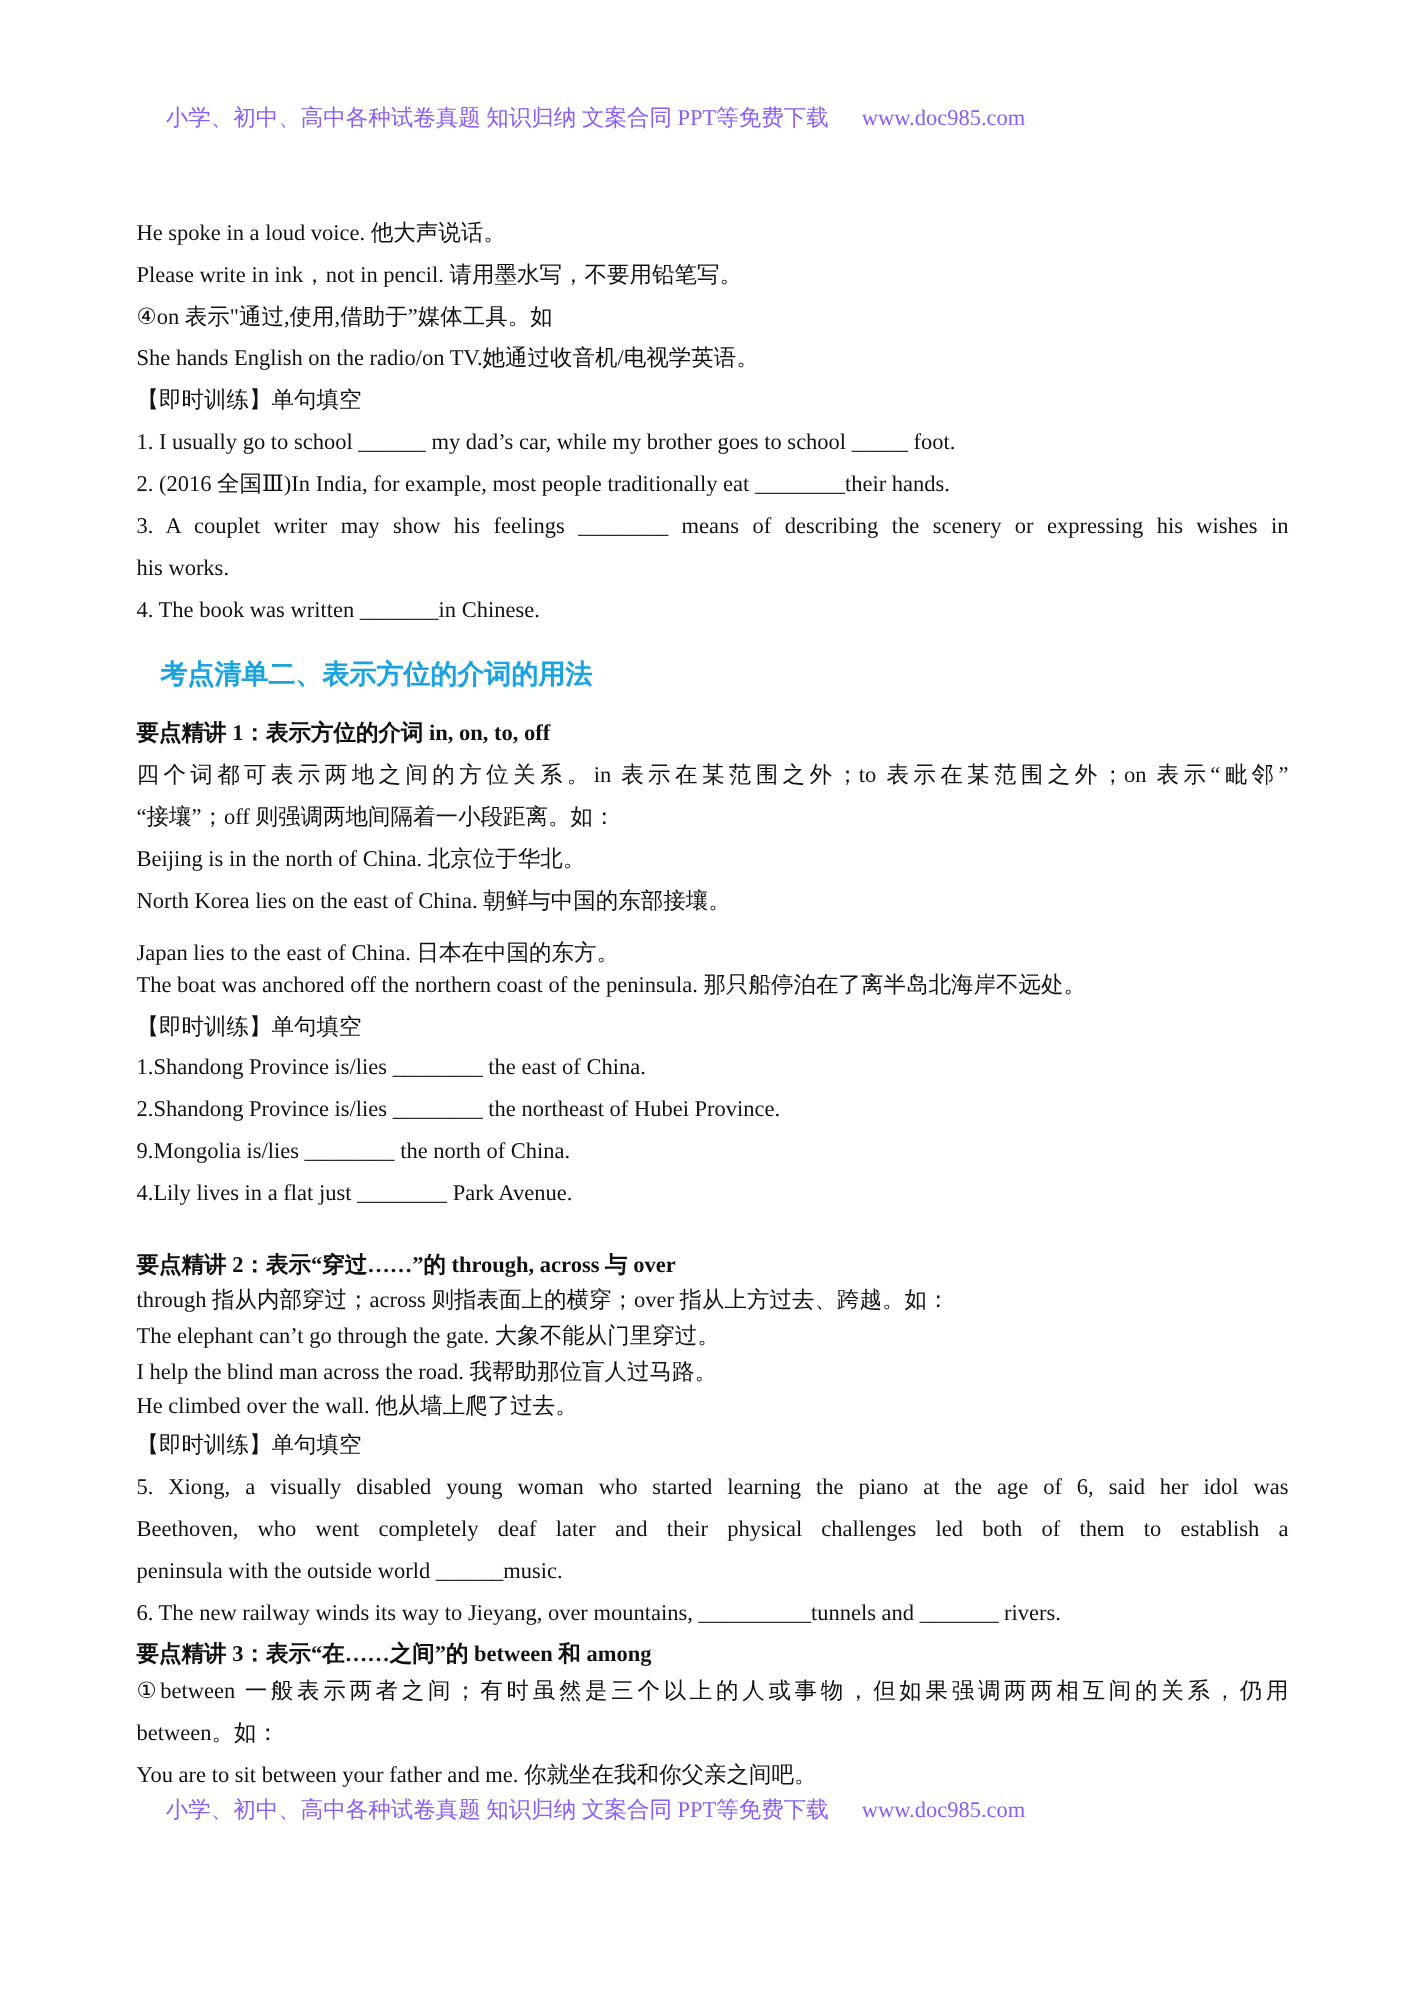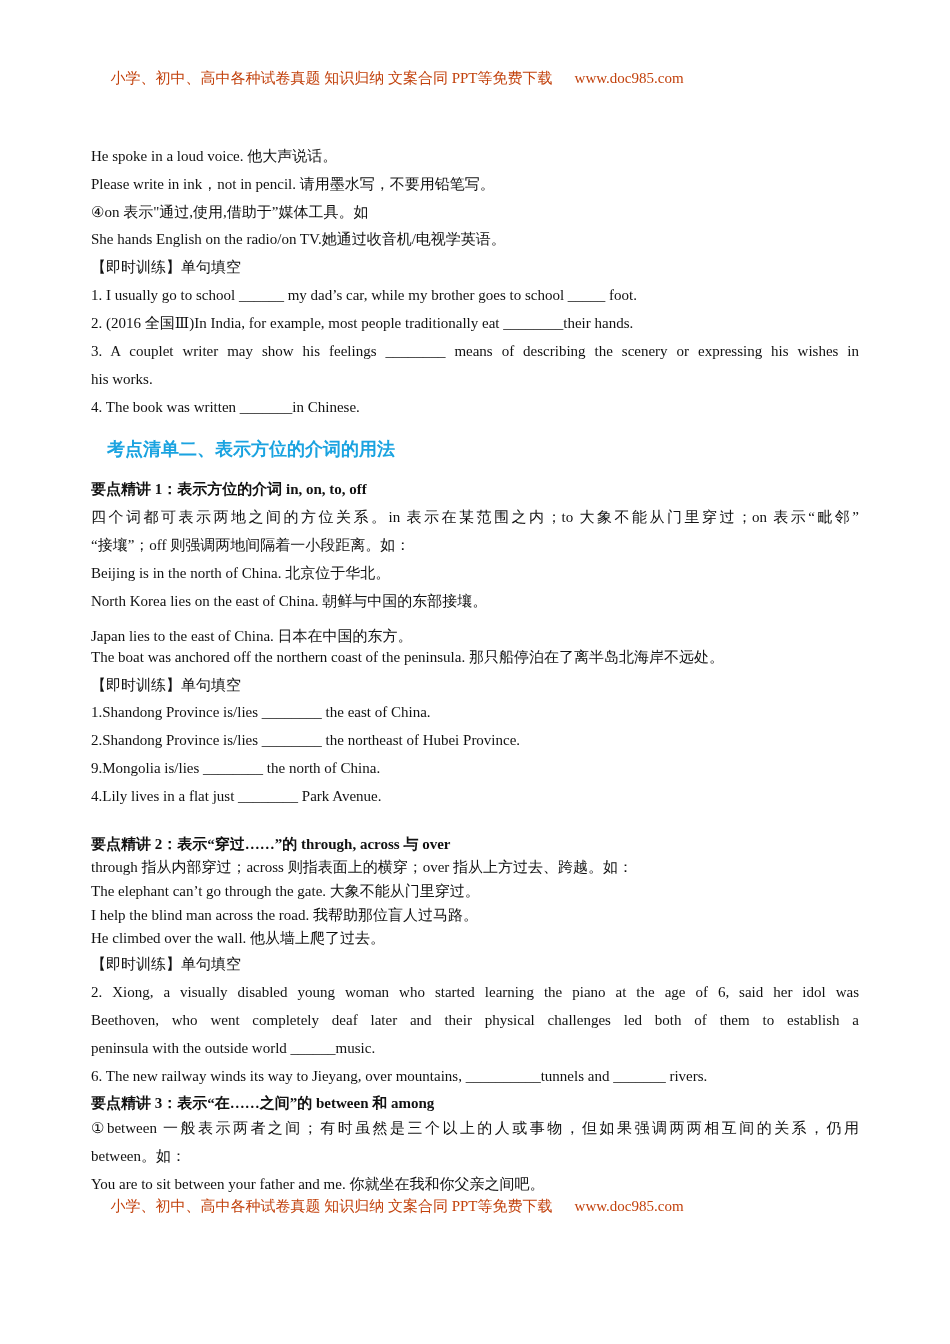--- a/index.html
+++ b/index.html
@@ -3,21 +3,21 @@
 <meta charset="utf-8">
 <style>
   html, body { margin: 0; padding: 0; background: #ffffff; }
   body {
     width: 950px; height: 1344px; position: relative; overflow: hidden;
     font-family: "Liberation Serif", "DejaVu Serif", serif;
     color: #111111;
   }
   .header, .footer {
     position: absolute; left: 0; width: 794px; text-align: center;
-    font-size: 15px; color: #c2410c;
+    font-size: 15px; color: #8b5cf6;
   }
   .header { top: 69px; }
   .footer { top: 1197px; }
   .hf-url { margin-left: 22px; }
   .content { position: absolute; left: 91px; width: 768px; top: 0; }
   .line { position: absolute; left: 0; font-size: 15px; white-space: nowrap; line-height: 20px; }
   .just { white-space: normal; text-align: justify; text-align-last: justify; width: 768px; }
   .bold { font-weight: bold; }
   .section-title {
     position: absolute; left: 16px; font-family: "DejaVu Sans", "Liberation Sans", sans-serif;
@@ -40,39 +40,39 @@
   <div class="line" style="top:257px">【即时训练】单句填空</div>
   <div class="line" style="top:285px">1. I usually go to school ______ my dad’s car, while my brother goes to school _____ foot.</div>
   <div class="line" style="top:313px">2. (2016 全国Ⅲ)In India, for example, most people traditionally eat ________their hands.</div>
   <div class="line just" style="top:341px">3. A couplet writer may show his feelings ________ means of describing the scenery or expressing his wishes in</div>
   <div class="line" style="top:369px">his works.</div>
   <div class="line" style="top:397px">4. The book was written _______in Chinese.</div>
 
   <div class="section-title" style="top:437px">考点清单二、表示方位的介词的用法</div>
 
   <div class="line bold" style="top:479px">要点精讲 1：表示方位的介词 in, on, to, off</div>
-  <div class="line just" style="top:507px">四个词都可表示两地之间的方位关系。in 表示在某范围之内；to 大象不能从门里穿过；on 表示“毗邻”</div>
+  <div class="line just" style="top:507px">四个词都可表示两地之间的方位关系。in 表示在某范围之外；to 表示在某范围之外；on 表示“毗邻”</div>
   <div class="line" style="top:535px">“接壤”；off 则强调两地间隔着一小段距离。如：</div>
   <div class="line" style="top:563px">Beijing is in the north of China. 北京位于华北。</div>
   <div class="line" style="top:591px">North Korea lies on the east of China. 朝鲜与中国的东部接壤。</div>
   <div class="line" style="top:626px">Japan lies to the east of China. 日本在中国的东方。</div>
   <div class="line" style="top:647px">The boat was anchored off the northern coast of the peninsula. 那只船停泊在了离半岛北海岸不远处。</div>
   <div class="line" style="top:675px">【即时训练】单句填空</div>
   <div class="line" style="top:702px">1.Shandong Province is/lies ________ the east of China.</div>
   <div class="line" style="top:730px">2.Shandong Province is/lies ________ the northeast of Hubei Province.</div>
   <div class="line" style="top:758px">9.Mongolia is/lies ________ the north of China.</div>
   <div class="line" style="top:786px">4.Lily lives in a flat just ________ Park Avenue.</div>
 
   <div class="line bold" style="top:834px">要点精讲 2：表示“穿过……”的 through, across 与 over</div>
   <div class="line" style="top:857px">through 指从内部穿过；across 则指表面上的横穿；over 指从上方过去、跨越。如：</div>
   <div class="line" style="top:881px">The elephant can’t go through the gate. 大象不能从门里穿过。</div>
   <div class="line" style="top:905px">I help the blind man across the road. 我帮助那位盲人过马路。</div>
   <div class="line" style="top:928px">He climbed over the wall. 他从墙上爬了过去。</div>
   <div class="line" style="top:954px">【即时训练】单句填空</div>
-  <div class="line just" style="top:982px">2. Xiong, a visually disabled young woman who started learning the piano at the age of 6, said her idol was</div>
+  <div class="line just" style="top:982px">5. Xiong, a visually disabled young woman who started learning the piano at the age of 6, said her idol was</div>
   <div class="line just" style="top:1010px">Beethoven, who went completely deaf later and their physical challenges led both of them to establish a</div>
   <div class="line" style="top:1038px">peninsula with the outside world ______music.</div>
   <div class="line" style="top:1066px">6. The new railway winds its way to Jieyang, over mountains, __________tunnels and _______ rivers.</div>
 
   <div class="line bold" style="top:1093px">要点精讲 3：表示“在……之间”的 between 和 among</div>
   <div class="line just" style="top:1118px">①between 一般表示两者之间；有时虽然是三个以上的人或事物，但如果强调两两相互间的关系，仍用</div>
   <div class="line" style="top:1146px">between。如：</div>
   <div class="line" style="top:1174px">You are to sit between your father and me. 你就坐在我和你父亲之间吧。</div>
 </div>
 

